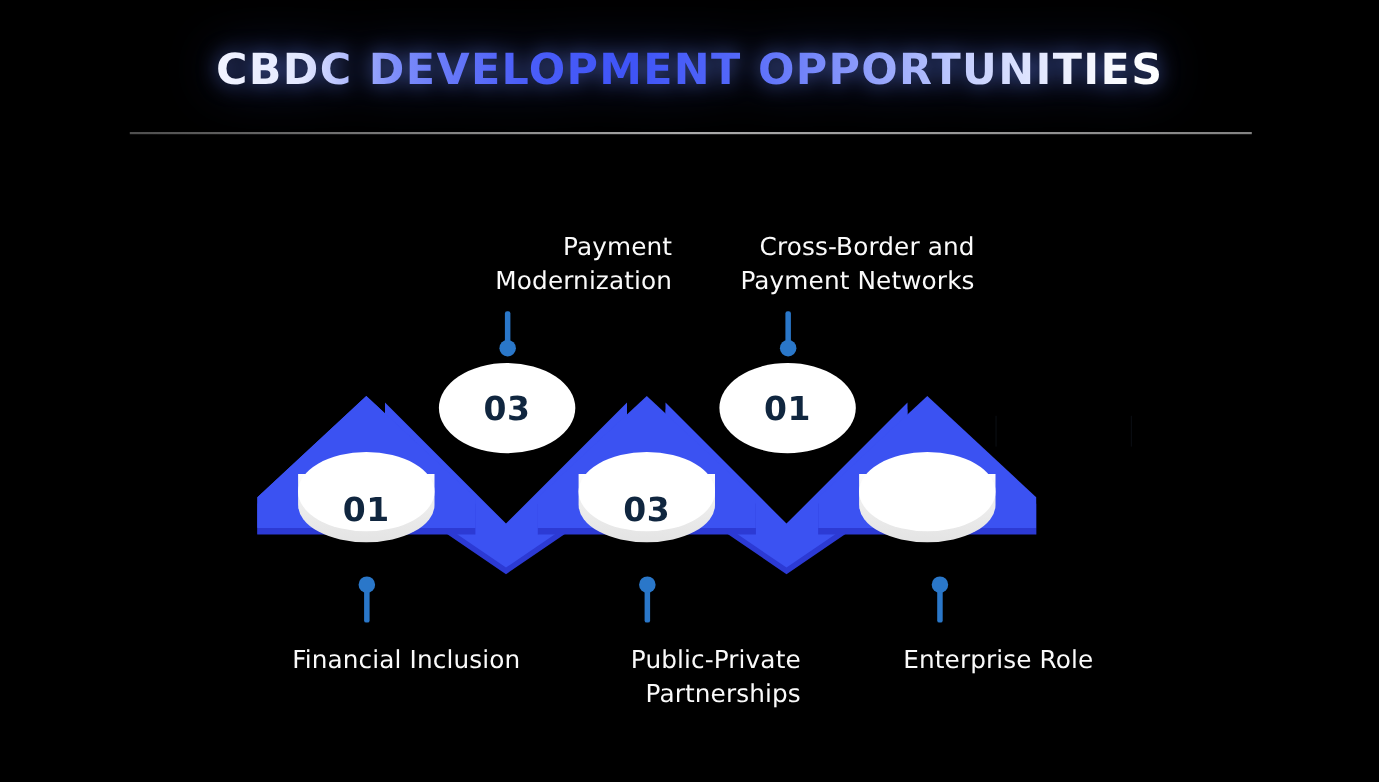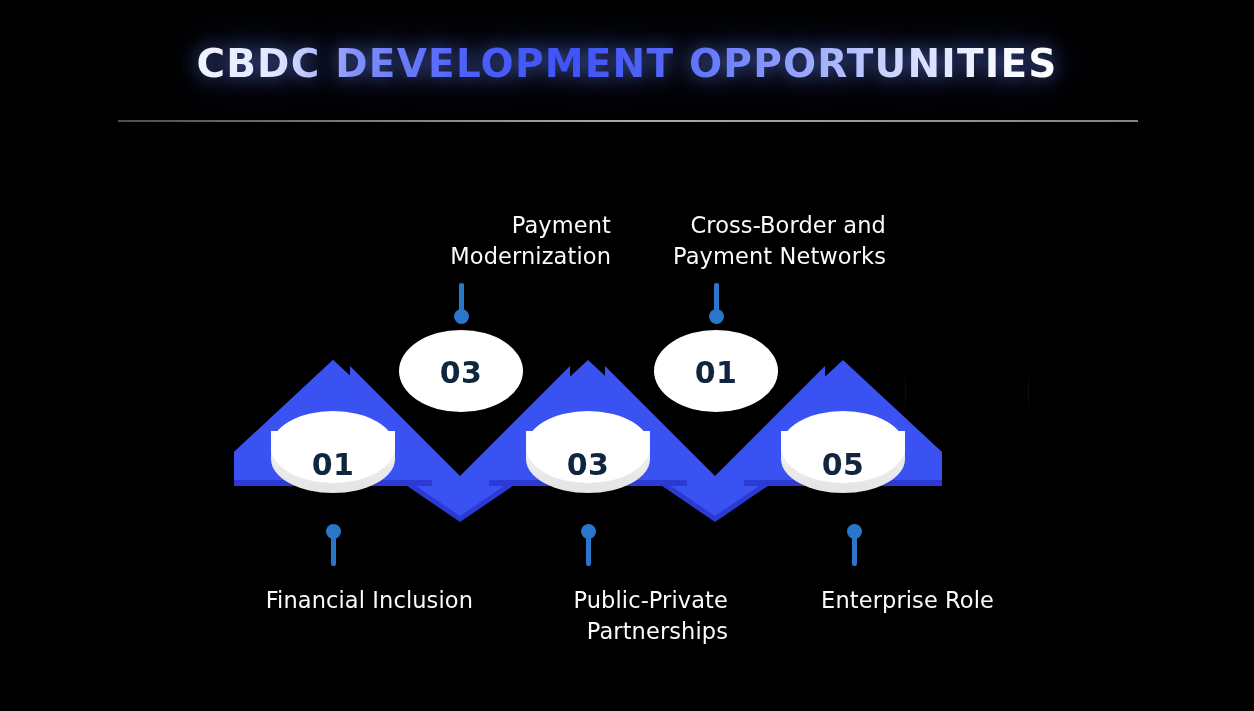--- a/index.html
+++ b/index.html
@@ -191,21 +191,20 @@
   </div>
 
   <div class="disc disc-flat" style="left:654px; top:330px;">
     <div class="top"></div>
     <div class="num">01</div>
   </div>
 
   <div class="disc disc-3d" style="left:781px; top:411px;">
     <div class="side"></div>
     <div class="top"></div>
-    <div class="num">05</div>
   </div>
 
   <div class="pin pin-up" style="left:453px; top:283px;">
     <div class="stem"></div>
     <div class="knob"></div>
   </div>
   <div class="pin pin-up" style="left:708px; top:283px;">
     <div class="stem"></div>
     <div class="knob"></div>
   </div>

